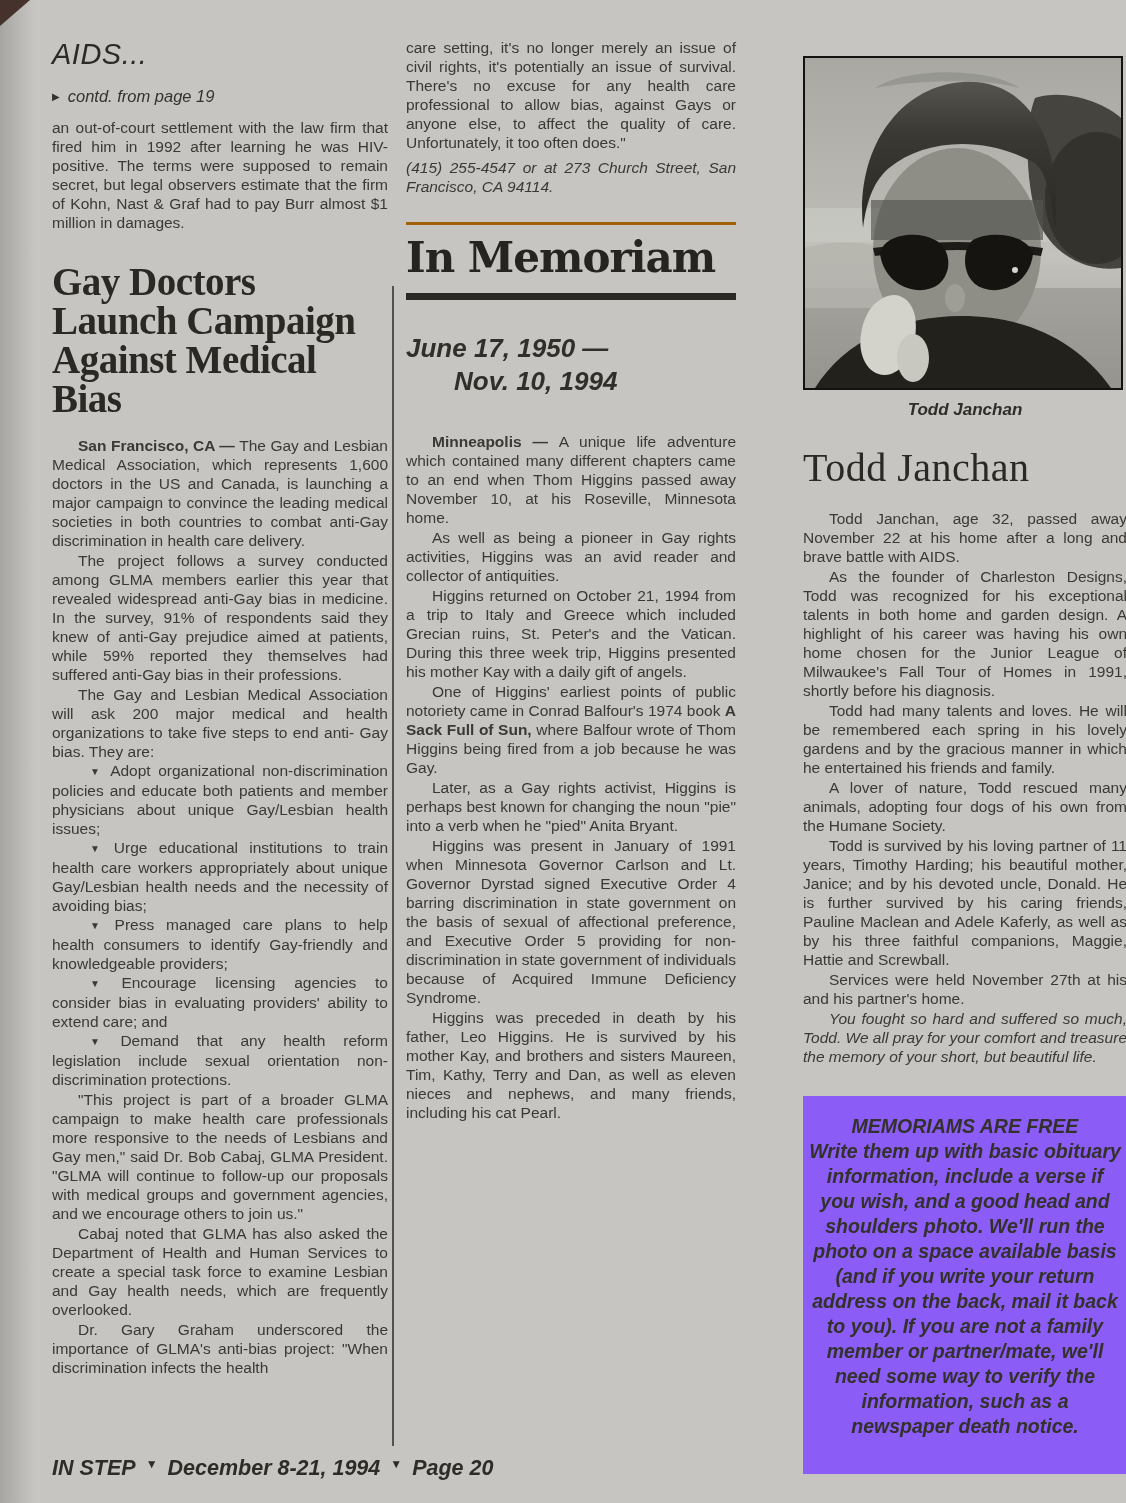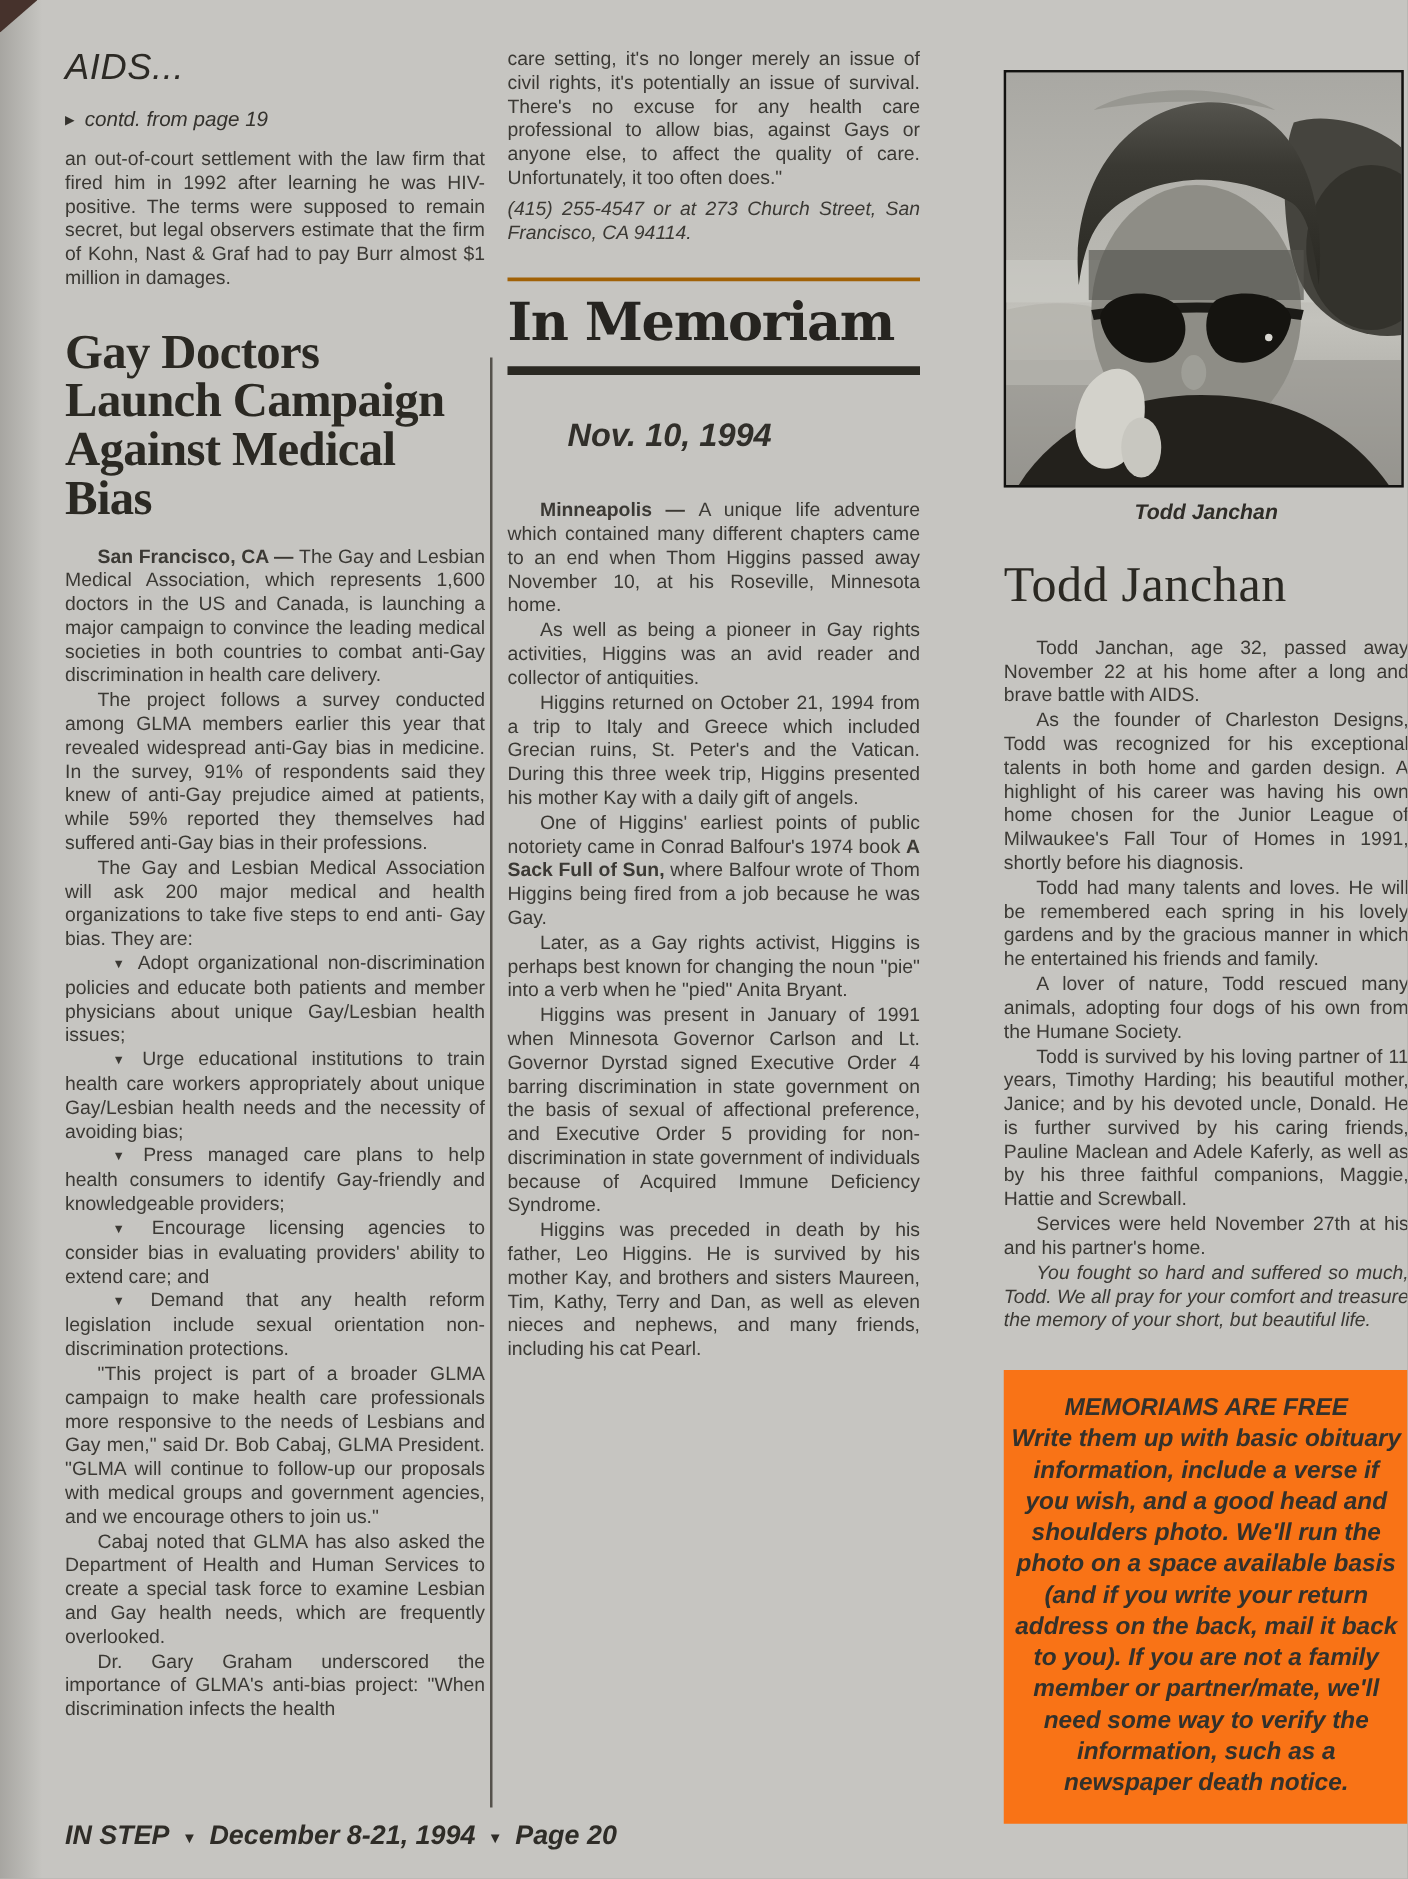--- a/index.html
+++ b/index.html
@@ -57,30 +57,30 @@
   .dates{font-size:26px;line-height:33px;font-weight:700;font-style:italic;color:#312f2a;margin:32px 0 0;}
   .dates .l2{margin-left:48px;}
   .thom-body{margin-top:34px;}
 
   
   .photo-frame{width:316px;height:330px;border:2px solid #121210;margin:18px 0 0;background:#9a9994;}
   .photo-frame svg{display:block;width:100%;height:100%;}
   .caption{text-align:center;font-weight:700;font-style:italic;font-size:17px;color:#2f2d28;margin:10px 0 0;}
   .headline3{font-family:"Liberation Serif",serif;font-weight:400;font-size:40px;color:#2b2923;margin:24px 0 18px;letter-spacing:.5px;}
   .memo-box{
-    background:#f97316;margin-top:30px;padding:18px 6px 20px;
+    background:#8b5cf6;margin-top:30px;padding:18px 6px 35px;
     text-align:center;font-weight:700;font-style:italic;
     font-size:19.5px;line-height:25px;color:#33312b;
   }
   .memo-box .memo-title{margin-bottom:0;}
 
   
   .footer{
     position:absolute;left:52px;bottom:22px;
-    display:flex;align-items:center;
+    display:flex;align-items:flex-start;
     font-weight:700;font-style:italic;font-size:21.5px;color:#2e2c27;
   }
   .footer .sep{font-size:12px;font-style:normal;margin:0 10px;transform:translateY(1px);}
 </style>
 </head>
 <body>
 
 <div class="page">
   <div class="corner-artifact"></div>
   <div class="vrule"></div>
@@ -115,20 +115,21 @@
       <p class="bp noindent">care setting, it's no longer merely an issue of civil rights, it's potentially an issue of survival. There's no excuse for any health care professional to allow bias, against Gays or anyone else, to affect the quality of care. Unfortunately, it too often does."</p>
       <div class="info-block">
         <p class="bp it noindent" style="margin-top:6px">(415) 255-4547 or at 273 Church Street, San Francisco, CA 94114.</p>
       </div>
 
       <div class="im-head">
         <h1 class="im-title">In Memoriam</h1>
       </div>
 
       <div class="dates">
+        <div>June 17, 1950 —</div>
         <div class="l2">Nov. 10, 1994</div>
       </div>
 
       <div class="thom-body">
         <p class="bp"><span class="lead">Minneapolis — </span><span>A unique life adventure which contained many different chapters came to an end when Thom Higgins passed away November 10, at his Roseville, Minnesota home.</span></p>
         <p class="bp sp">As well as being a pioneer in Gay rights activities, Higgins was an avid reader and collector of antiquities.</p>
         <p class="bp sp">Higgins returned on October 21, 1994 from a trip to Italy and Greece which included Grecian ruins, St. Peter's and the Vatican. During this three week trip, Higgins presented his mother Kay with a daily gift of angels.</p>
         <p class="bp sp"><span>One of Higgins' earliest points of public notoriety came in Conrad Balfour's 1974 book </span><span class="booktitle">A Sack Full of Sun,</span><span> where Balfour wrote of Thom Higgins being fired from a job because he was Gay.</span></p>
         <p class="bp sp">Later, as a Gay rights activist, Higgins is perhaps best known for changing the noun "pie" into a verb when he "pied" Anita Bryant.</p>
         <p class="bp sp">Higgins was present in January of 1991 when Minnesota Governor Carlson and Lt. Governor Dyrstad signed Executive Order 4 barring discrimination in state government on the basis of sexual of affectional preference, and Executive Order 5 providing for non-discrimination in state government of individuals because of Acquired Immune Deficiency Syndrome.</p>

